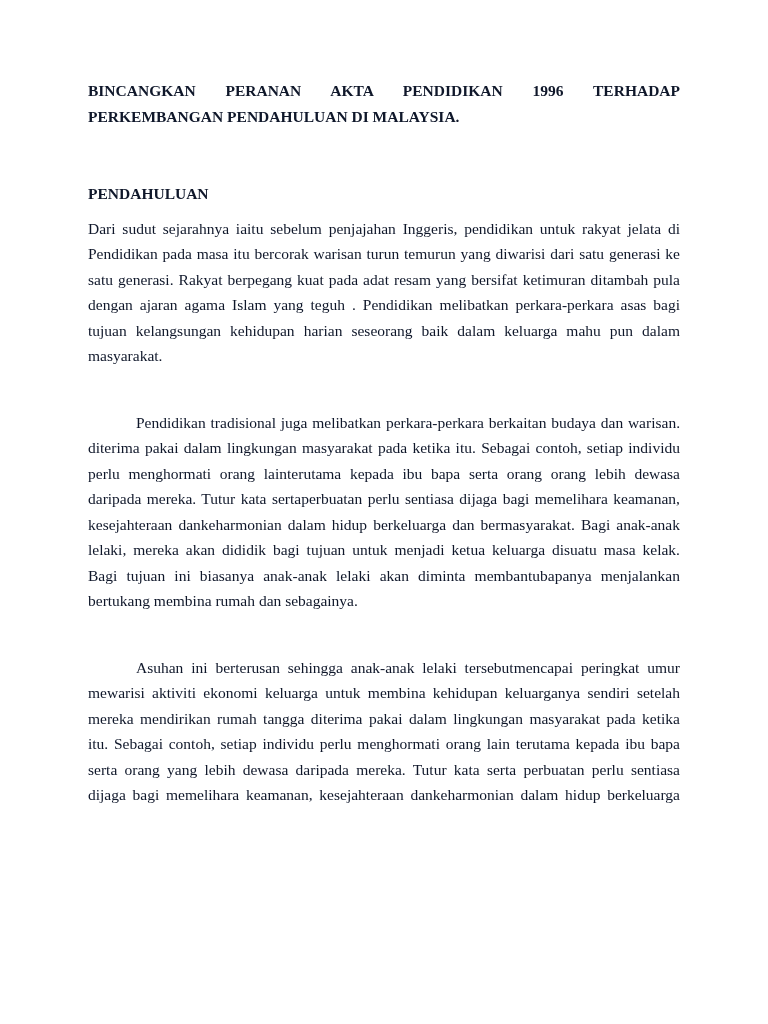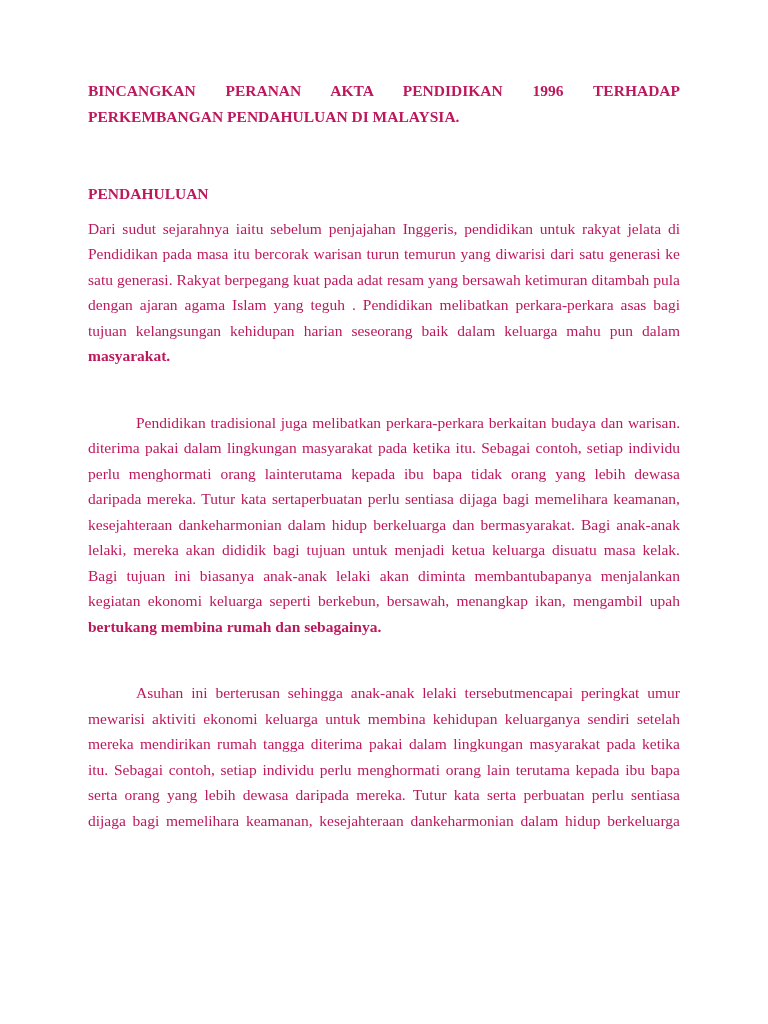--- a/index.html
+++ b/index.html
@@ -7,21 +7,21 @@
     padding: 0;
     background: #ffffff;
   }
   .page {
     position: relative;
     width: 768px;
     height: 1024px;
     background: #ffffff;
     overflow: hidden;
     font-family: "Liberation Serif", "DejaVu Serif", serif;
-    color: #be185d;
+    color: #0f172a;
   }
   .content {
     position: absolute;
     left: 88px;
     top: 78px;
     width: 592px;
   }
   .block { margin: 0; }
   .block.title    { margin-bottom: 52px; }
   .block.heading  { margin-bottom: 9px; }
@@ -29,21 +29,20 @@
   .block:last-child { margin-bottom: 16px; }
 
   .line {
     font-size: 15.5px;
     line-height: 25.5px;
     text-align: justify;
     text-align-last: justify;
   }
   .line.no-just {
     text-align-last: left;
-    font-weight: bold;
   }
   .block.title .line,
   .block.heading .line {
     font-weight: bold;
   }
   .block.indent .line:first-child {
     text-indent: 48px;
   }
 </style>
 </head>
@@ -54,34 +53,33 @@
       <div class="block title">
         <div class="line">BINCANGKAN PERANAN AKTA PENDIDIKAN 1996 TERHADAP</div>
         <div class="line no-just">PERKEMBANGAN PENDAHULUAN DI MALAYSIA.</div>
       </div>
       <div class="block heading">
         <div class="line no-just">PENDAHULUAN</div>
       </div>
       <div class="block paragraph">
         <div class="line">Dari sudut sejarahnya iaitu sebelum penjajahan Inggeris, pendidikan untuk rakyat jelata di</div>
         <div class="line">Pendidikan pada masa itu bercorak warisan turun temurun yang diwarisi dari satu generasi ke</div>
-        <div class="line">satu generasi. Rakyat berpegang kuat pada adat resam yang bersawah ketimuran ditambah pula</div>
+        <div class="line">satu generasi. Rakyat berpegang kuat pada adat resam yang bersifat ketimuran ditambah pula</div>
         <div class="line">dengan ajaran agama Islam yang teguh . Pendidikan melibatkan perkara-perkara asas bagi</div>
         <div class="line">tujuan kelangsungan kehidupan harian seseorang baik dalam keluarga mahu pun dalam</div>
         <div class="line no-just">masyarakat.</div>
       </div>
       <div class="block paragraph indent">
         <div class="line">Pendidikan tradisional juga melibatkan perkara-perkara berkaitan budaya dan warisan.</div>
         <div class="line">diterima pakai dalam lingkungan masyarakat pada ketika itu. Sebagai contoh, setiap individu</div>
-        <div class="line">perlu menghormati orang lainterutama kepada ibu bapa tidak orang yang lebih dewasa</div>
+        <div class="line">perlu menghormati orang lainterutama kepada ibu bapa serta orang orang lebih dewasa</div>
         <div class="line">daripada mereka. Tutur kata sertaperbuatan perlu sentiasa dijaga bagi memelihara keamanan,</div>
         <div class="line">kesejahteraan dankeharmonian dalam hidup berkeluarga dan bermasyarakat. Bagi anak-anak</div>
         <div class="line">lelaki, mereka akan dididik bagi tujuan untuk menjadi ketua keluarga disuatu masa kelak.</div>
         <div class="line">Bagi tujuan ini biasanya anak-anak lelaki akan diminta membantubapanya menjalankan</div>
-        <div class="line">kegiatan ekonomi keluarga seperti berkebun, bersawah, menangkap ikan, mengambil upah</div>
         <div class="line no-just">bertukang membina rumah dan sebagainya.</div>
       </div>
       <div class="block paragraph indent">
         <div class="line">Asuhan ini berterusan sehingga anak-anak lelaki tersebutmencapai peringkat umur</div>
         <div class="line">mewarisi aktiviti ekonomi keluarga untuk membina kehidupan keluarganya sendiri setelah</div>
         <div class="line">mereka mendirikan rumah tangga diterima pakai dalam lingkungan masyarakat pada ketika</div>
         <div class="line">itu. Sebagai contoh, setiap individu perlu menghormati orang lain terutama kepada ibu bapa</div>
         <div class="line">serta orang yang lebih dewasa daripada mereka. Tutur kata serta perbuatan perlu sentiasa</div>
         <div class="line">dijaga bagi memelihara keamanan, kesejahteraan dankeharmonian dalam hidup berkeluarga</div>
       </div>

